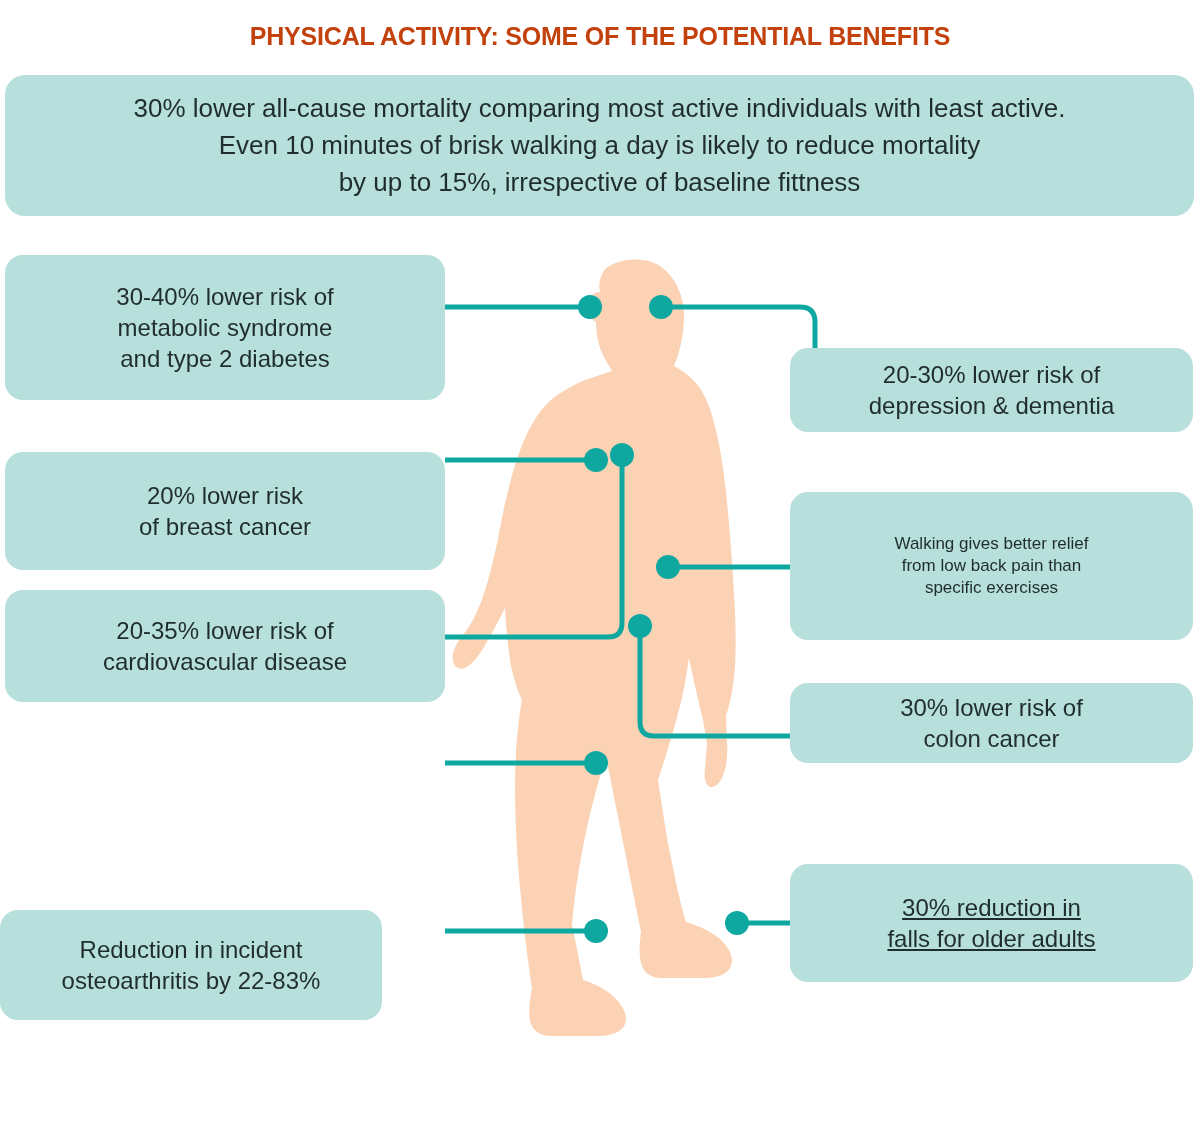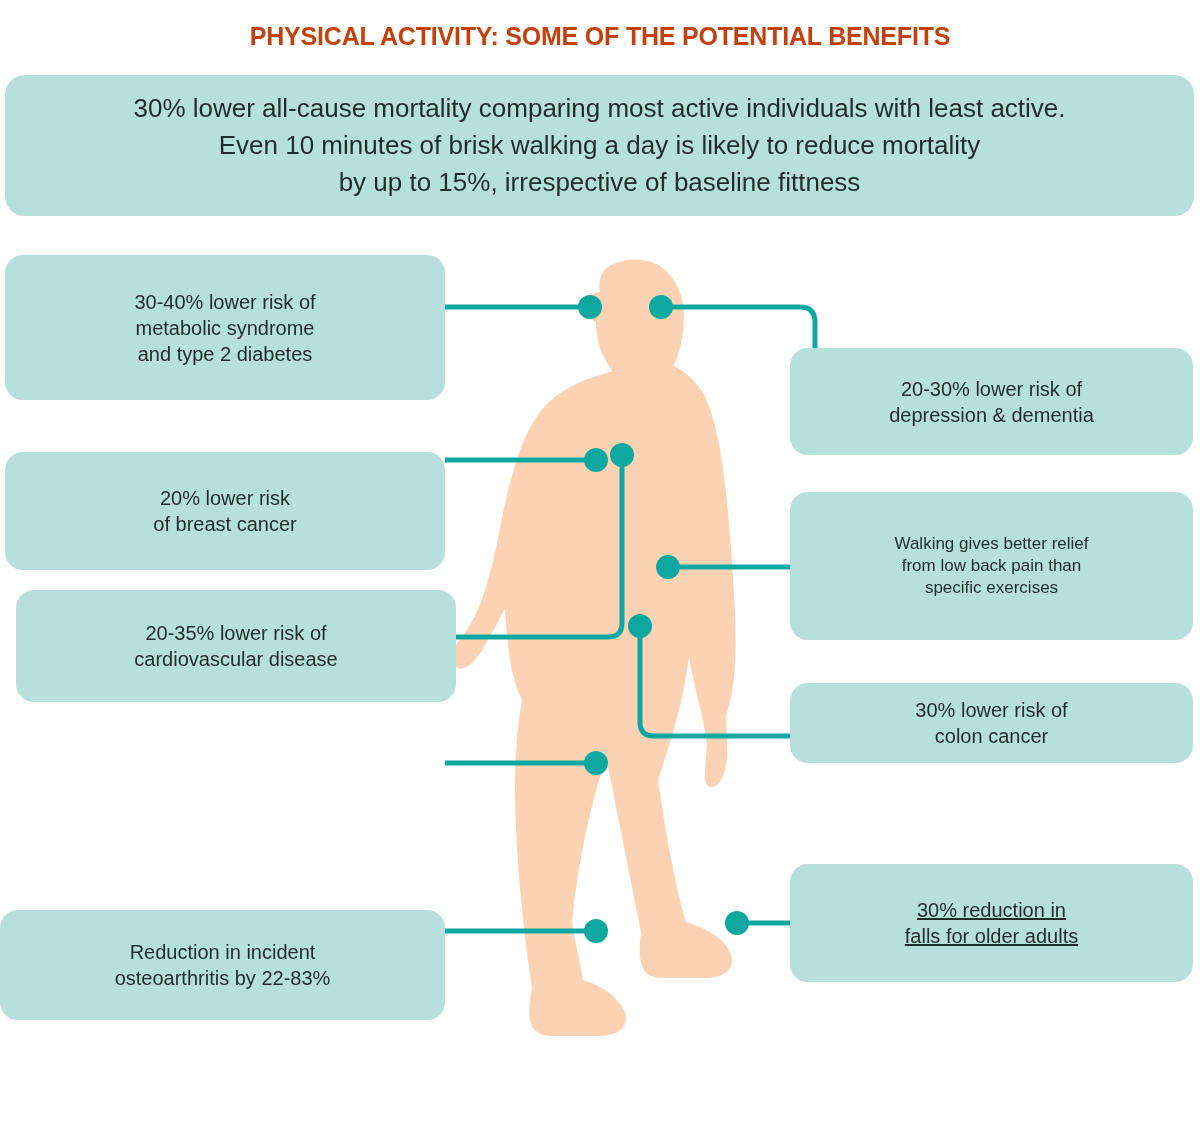--- a/index.html
+++ b/index.html
@@ -35,31 +35,31 @@
     line-height:1.30;
   }
 
   
   #header-box{left:5px;top:75px;width:1189px;height:141px;border-radius:20px;}
   #header-box .txt{font-size:26px;line-height:1.42;}
 
   
   #box-l1{left:5px;  top:255px; width:440px; height:145px;}
   #box-l2{left:5px;  top:438px; width:440px; height:118px;margin-top:14px;}
-  #box-l3{left:16px;  top:590px; width:440px; height:112px;justify-content:flex-end;}
+  #box-l3{left:5px;  top:590px; width:440px; height:112px;justify-content:flex-end;}
   #box-l4{left:0px;  top:733px; width:445px; height:148px;}
-  #box-l5{left:0px;  top:910px; width:445px; height:110px;}
+  #box-l5{left:0px;  top:910px; width:382px; height:110px;}
 
   
-  #box-r1{left:790px; top:348px; width:403px; height:107px;justify-content:flex-end;}
+  #box-r1{left:790px; top:348px; width:403px; height:84px;justify-content:flex-end;}
   #box-r2{left:790px; top:492px; width:403px; height:148px;}
   #box-r3{left:790px; top:683px; width:403px; height:80px;}
   #box-r4{left:790px; top:864px; width:403px; height:118px;text-decoration:underline;}
 
-  .box .txt{font-size:20px;}
+  .box .txt{font-size:24px;}
   #box-l4 .txt,#box-r2 .txt{font-size:17px;}
 
   svg#art{position:absolute;left:0;top:0;width:1200px;height:1139px;}
 </style>
 </head>
 <body>
 
 <div id="stage">
 
   <div class="title">PHYSICAL ACTIVITY: SOME OF THE POTENTIAL BENEFITS</div>

